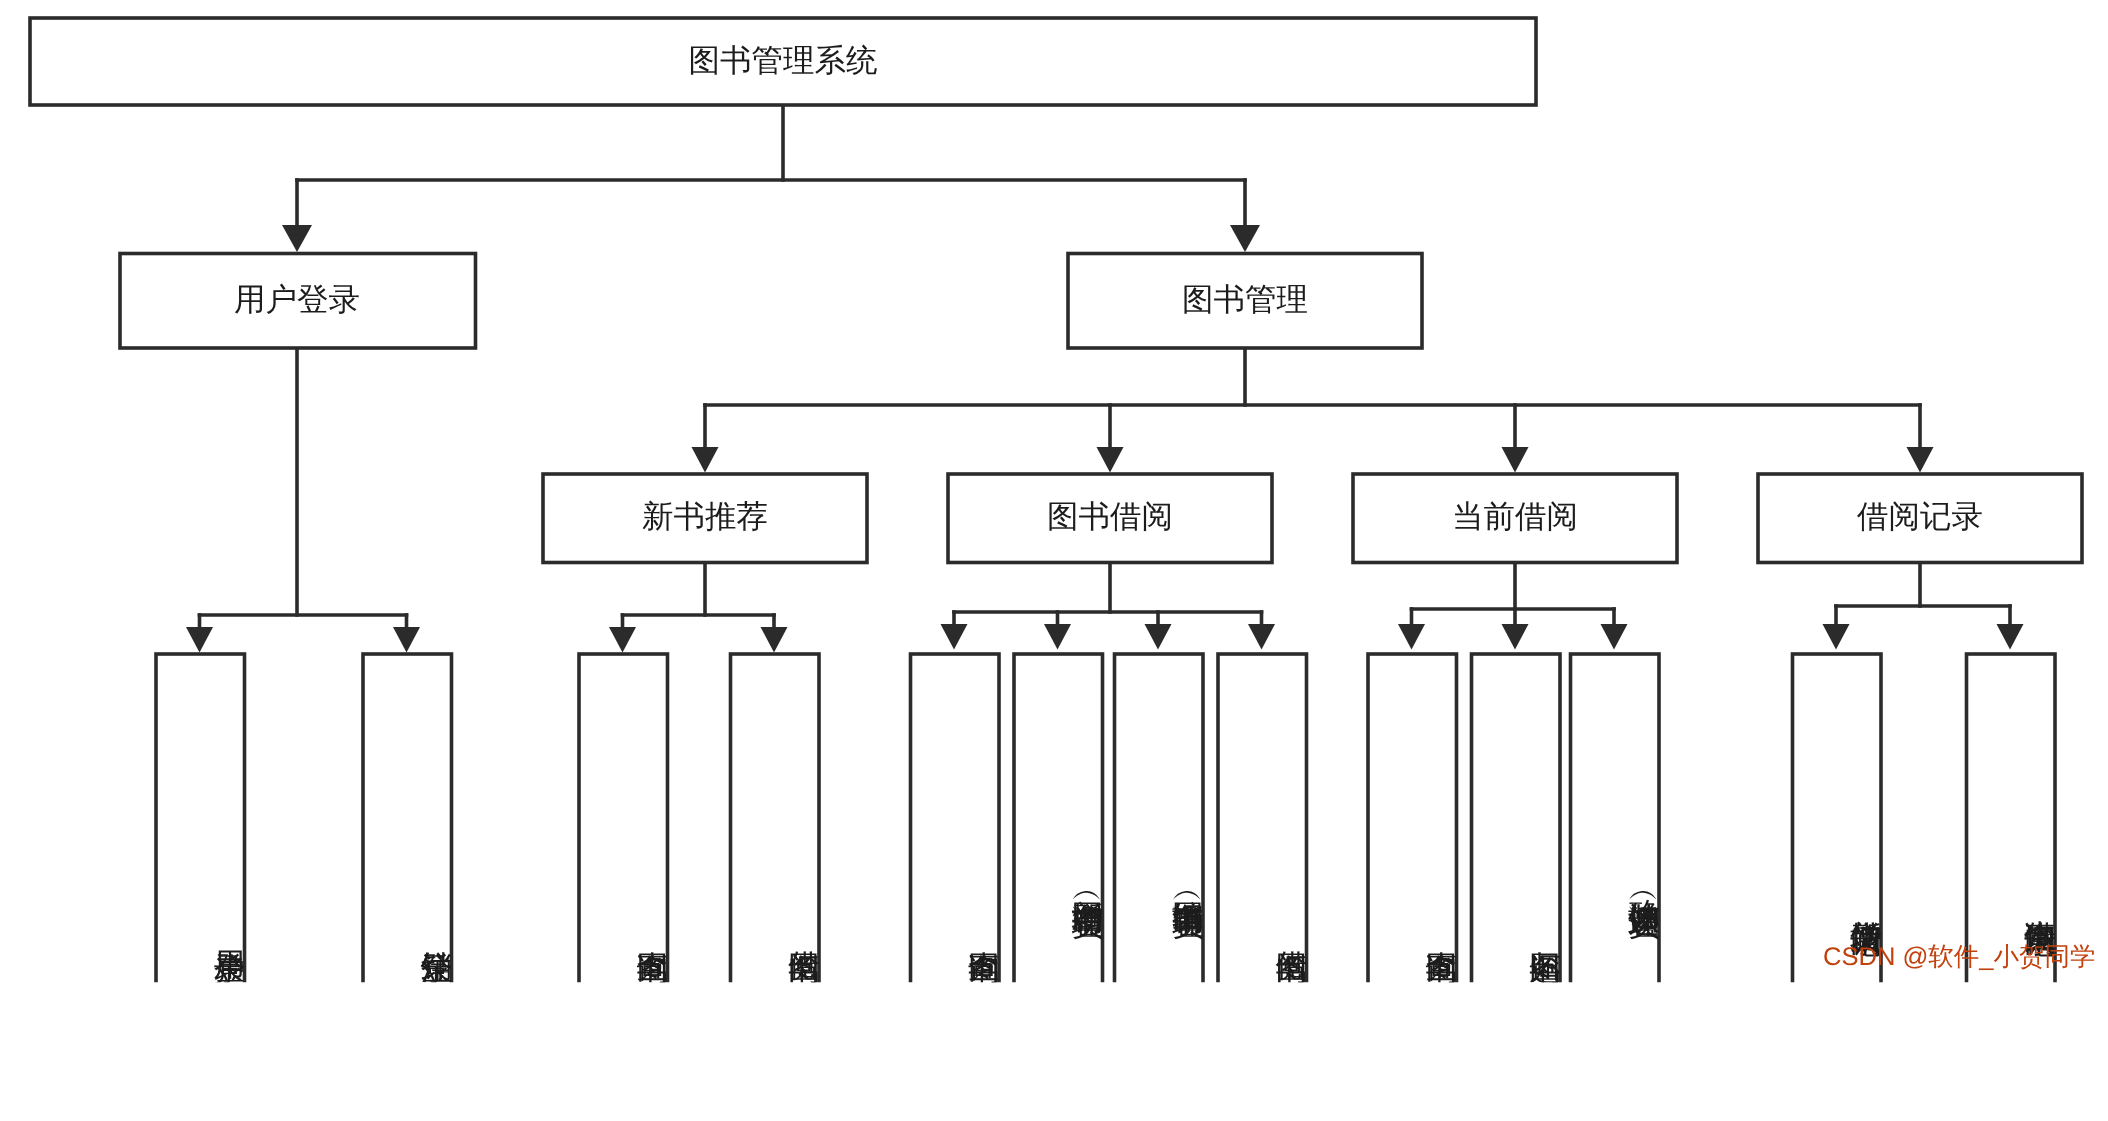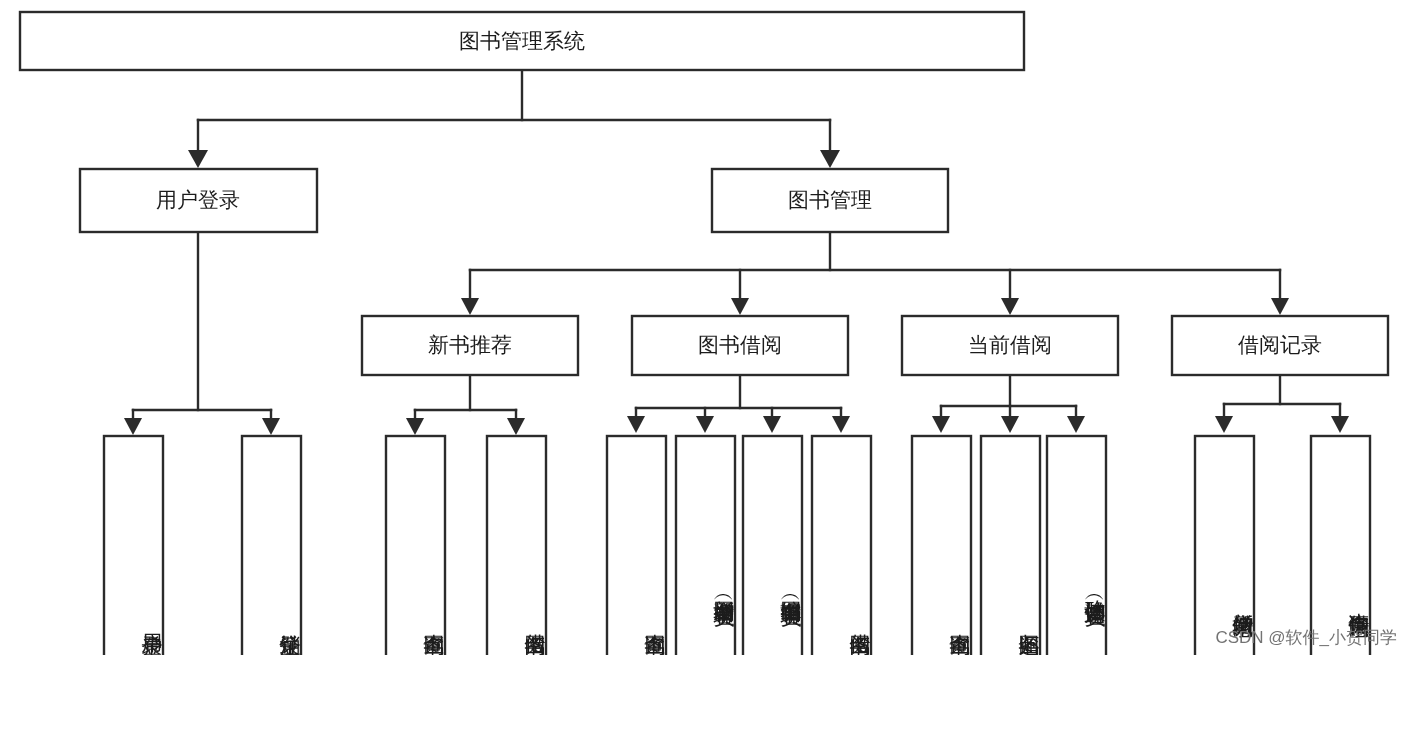--- a/index.html
+++ b/index.html
@@ -62,21 +62,21 @@
     white-space: nowrap;
     pointer-events: none;
     user-select: none;
   }
   .watermark {
     position: absolute;
     right: 8px;
     bottom: 6px;
     font-family: "Liberation Sans", "DejaVu Sans", sans-serif;
     font-size: 17px;
-    color: #737373;
+    color: #c2410c;
     white-space: nowrap;
     user-select: none;
   }
 </style>
 </head>
 <body>
 
 <div id="diagram-root">
 
   <svg class="diagram-canvas" viewBox="0 0 1405 747">

